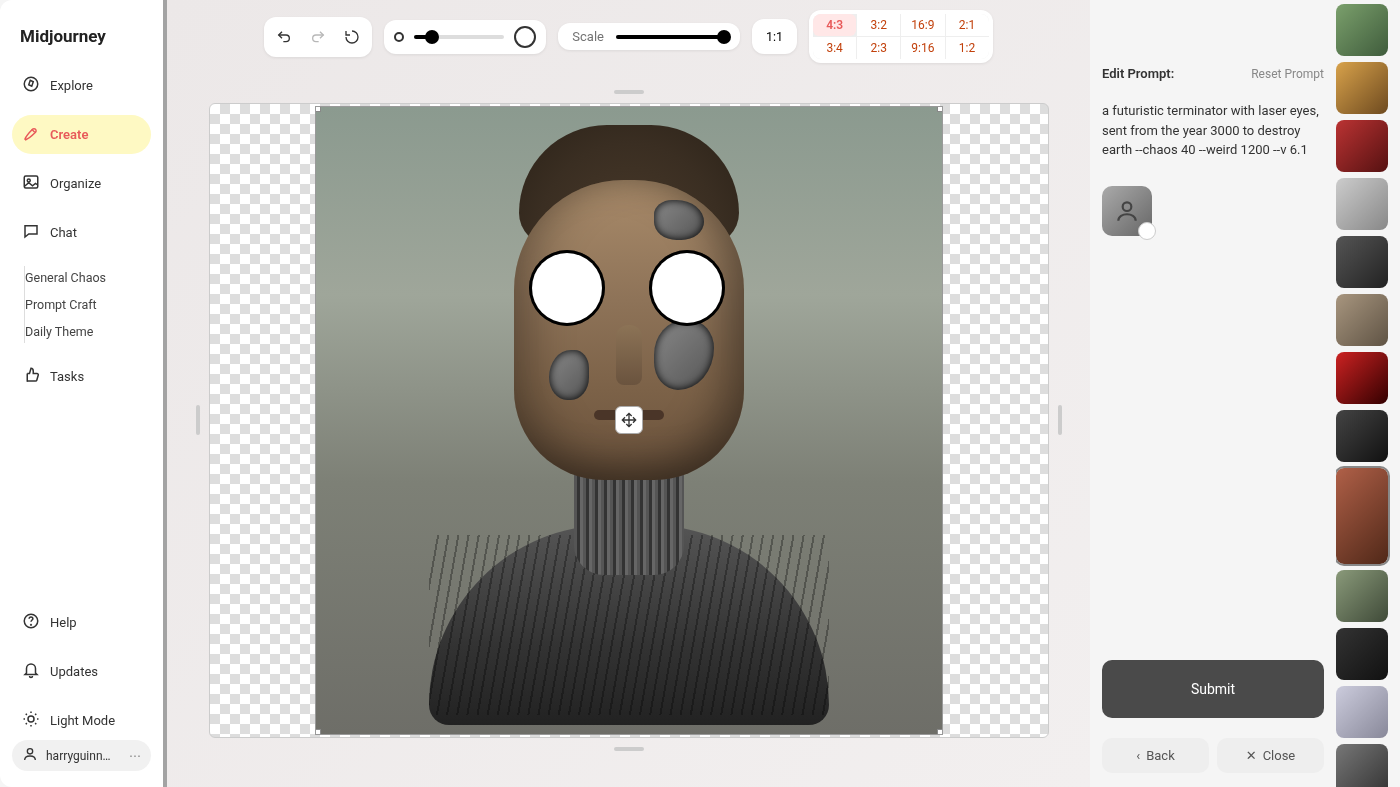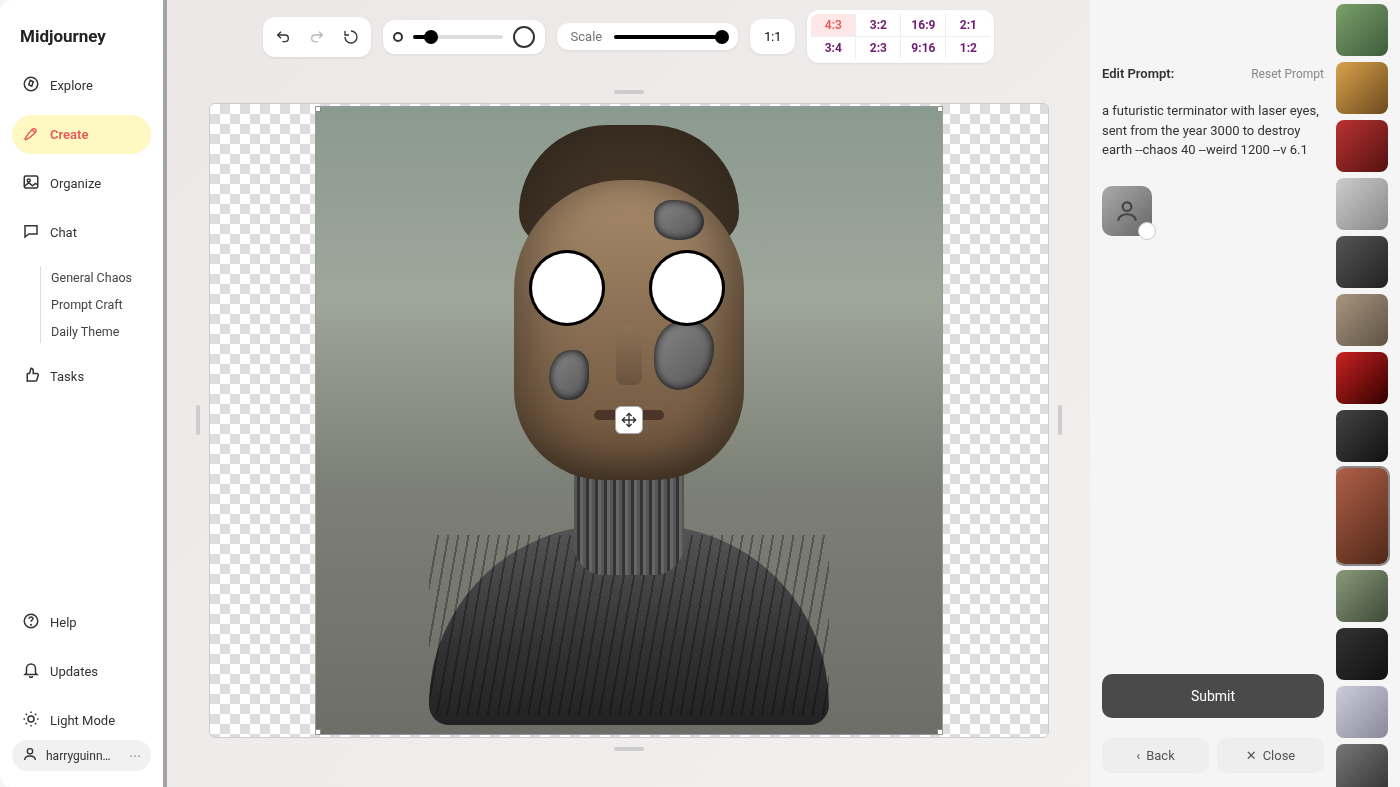--- a/index.html
+++ b/index.html
@@ -6,21 +6,21 @@
   html, body { width: 1400px; height: 787px; font-family: -apple-system, BlinkMacSystemFont, "Segoe UI", Roboto, sans-serif; background: #f5f5f5; overflow: hidden; }
   body { display: flex; border-radius: 12px; }
 
   
   .sidebar { width: 167px; background: #fff; display: flex; flex-direction: column; padding: 20px 12px 16px; border-right: 4px solid #a3a3a3; }
   .logo { font-weight: 700; font-size: 17px; color: #222; padding: 6px 8px 20px; }
   .nav { display: flex; flex-direction: column; gap: 10px; }
   .nav-item { display: flex; align-items: center; gap: 10px; padding: 9px 10px; border-radius: 20px; font-size: 13px; color: #333; cursor: pointer; }
   .nav-item.active { background: #fef9c3; color: #e85a5a; font-weight: 600; }
   .nav-item.active svg path, .nav-item.active svg circle, .nav-item.active svg rect { stroke: #e85a5a; }
-  .nav-sub { margin-left: 28px; border-left: 1px solid #ddd; padding-left: 10px; margin-top:4px; margin-bottom:4px; display:flex; flex-direction:column; gap:4px;}
+  .nav-sub { margin-left: 12px; border-left: 1px solid #ddd; margin-top:4px; margin-bottom:4px; display:flex; flex-direction:column; gap:4px;}
   .nav-sub .sub-item { font-size: 12.5px; color: #444; padding: 4px 0; cursor: pointer; }
   .sidebar-spacer { flex: 1; }
   .user-pill { display: flex; align-items: center; gap: 8px; padding: 6px 10px; border-radius: 20px; background: #f1f1f1; font-size: 12px; color: #333; }
   .user-pill .more { margin-left: auto; opacity:.6; }
 
   
   .main { flex: 1; position: relative; background: linear-gradient(135deg,#ece8e8,#f2efef); display: flex; flex-direction: column; }
   
   .toolbar { display: flex; gap: 12px; padding: 10px 14px 0; align-items: center; justify-content:center; }
   .tb-group { background: #fff; border-radius: 12px; padding: 6px; display: flex; align-items: center; gap: 6px; box-shadow: 0 1px 3px rgba(0,0,0,.08); }
@@ -31,21 +31,21 @@
   .brush-group { display:flex; align-items:center; gap:10px; padding:6px 10px;}
   .brush-circle-sm { width:10px; height:10px; border:2px solid #333; border-radius:50%; }
   .brush-circle-lg { width:22px; height:22px; border:2px solid #333; border-radius:50%; }
   .slider { position:relative; width:90px; height:4px; background:#ddd; border-radius:2px; }
   .slider .fill { position:absolute; left:0; top:0; height:4px; background:#000; border-radius:2px; }
   .slider .thumb { position:absolute; top:-5px; width:14px; height:14px; background:#000; border-radius:50%; transform:translateX(-50%); }
   .scale-group { display:flex; align-items:center; gap:12px; padding:6px 14px;}
   .scale-label { font-size:13px; color:#737373; }
   .aspect-solo { font-size:12.5px; padding:10px 14px;}
   .aspect-grid { display:grid; grid-template-columns: repeat(4,1fr); gap:1px; background:#eee; border-radius:8px; overflow:hidden;}
-  .aspect-cell { background:#fff; font-size:12px; color:#701a75; padding:4px 10px; text-align:center; cursor:pointer;font-weight:bold;}
+  .aspect-cell { background:#fff; font-size:12px; color:#c2410c; padding:4px 10px; text-align:center; cursor:pointer;}
   .aspect-cell.active { background:#ffe7e7; color:#e85a5a; font-weight:600;border-radius:6px;}
 
   
   .canvas-wrap { flex:1; display:flex; align-items:center; justify-content:center; padding:30px 20px 40px; position:relative;}
   .canvas-frame { position:relative; width:840px; height:635px; border:1px solid #ccc; border-radius:6px;
     background-image: linear-gradient(45deg,#ddd 25%,transparent 25%), linear-gradient(-45deg,#ddd 25%,transparent 25%), linear-gradient(45deg,transparent 75%,#ddd 75%), linear-gradient(-45deg,transparent 75%,#ddd 75%);
     background-size:20px 20px; background-position:0 0,0 10px,10px -10px,-10px 0; background-color:#fff;}
   .image-rect { position:absolute; left:105px; top:2px; right:105px; bottom:2px; background: linear-gradient(180deg,#8b9a8f 0%, #9fa69a 30%, #7d8076 60%, #6e6e68 100%); border:1px solid #999; overflow:hidden;}
   
   .bust { position:absolute; left:50%; top:18px; transform:translateX(-50%); width:440px; height:600px; }
@@ -75,21 +75,21 @@
 
   
   .right-panel { width: 246px; background:transparent; display:flex; flex-direction:column; padding: 10px 12px 14px; gap:20px; }
   .prompt-header { display:flex; justify-content:space-between; align-items:center; margin-top:56px;}
   .prompt-header .title { font-size:13px; font-weight:600; color:#333;}
   .prompt-header .reset { font-size:12px; color:#888; cursor:pointer;}
   .prompt-text { font-size:13px; line-height:1.5; color:#333; }
   .ref-thumb { width:50px; height:50px; border-radius:10px; background: linear-gradient(135deg,#aaa,#666); position:relative; margin-top:6px; display:flex; align-items:center; justify-content:center;}
   .ref-thumb::after{content:''; position:absolute; right:-4px; bottom:-4px; width:16px; height:16px; background:#fff; border-radius:50%; border:1px solid #ccc;}
   .right-spacer { flex:1; }
-  .submit-btn { background:#4a4a4a; color:#fff; text-align:center; padding:14px; border-radius:10px; font-size:14px; cursor:pointer;}
+  .submit-btn { background:#4a4a4a; color:#fff; text-align:center; padding:21px; border-radius:10px; font-size:14px; cursor:pointer;}
   .bottom-row { display:flex; gap:8px;}
   .soft-btn { flex:1; background:#eee; color:#555; text-align:center; padding:10px; border-radius:10px; font-size:13px; cursor:pointer; display:flex; align-items:center; justify-content:center; gap:6px;}
 
   
   .thumb-rail { width: 64px; display:flex; flex-direction:column; gap:6px; padding:4px 6px 4px 0; overflow:hidden;}
   .thumb { width:52px; height:52px; border-radius:8px; flex-shrink:0;}
   .thumb.active { outline:2px solid #888; height:96px;}
   svg { overflow:visible; }
 </style>
 </head>

